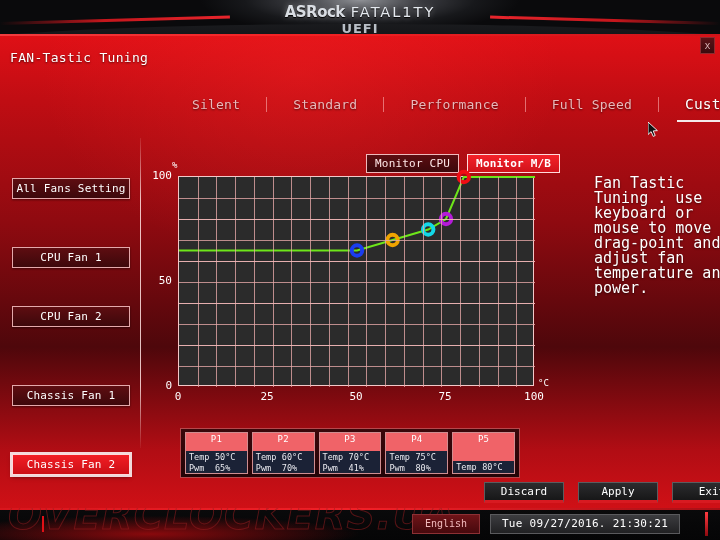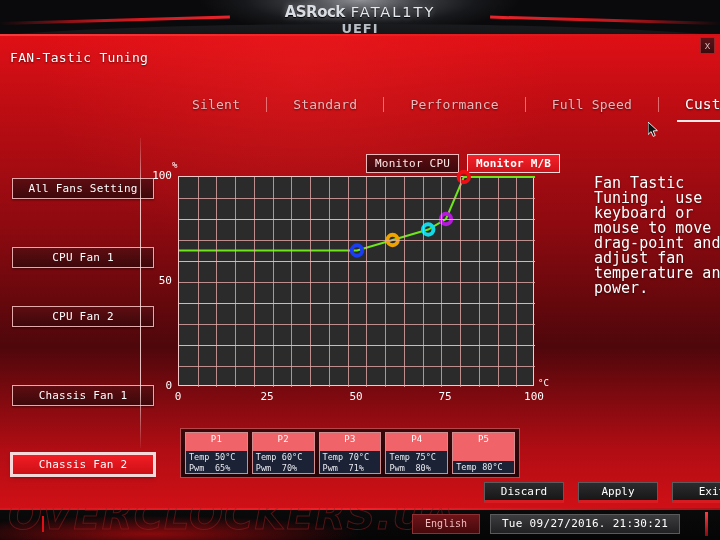--- a/index.html
+++ b/index.html
@@ -114,21 +114,21 @@
   .tab-sep {
     width: 1px; height: 15px; background: rgba(255,190,190,0.55); margin-bottom: 4px;
   }
   .cursor-arrow {
     position: absolute; left: 648px; top: 88px; width: 11px; height: 15px; z-index: 9;
   }
 
   
   .sidebar { position: absolute; left: 0; top: 0; width: 148px; height: 474px; }
   .side-btn {
-    position: absolute; left: 12px; width: 142px; height: 21px;
+    position: absolute; left: 12px; width: 118px; height: 21px;
     background: linear-gradient(180deg, #5e0d11 0%, #3d080b 100%);
     border: 1px solid #e4a9ab;
     color: #ffffff; font-size: 11px; text-align: center; line-height: 19px;
     letter-spacing: 0.2px; cursor: pointer;
     box-shadow: 0 1px 2px rgba(0,0,0,0.45);
   }
   .side-btn.selected {
     background: linear-gradient(180deg, #f21d24 0%, #cc1016 100%);
     border: 1px solid #ffd9da;
     box-shadow: 0 0 0 2px rgba(255,255,255,0.85), 0 2px 4px rgba(0,0,0,0.5);
@@ -398,21 +398,21 @@
           </div>
         </div>
         <div class="pbox">
           <div class="pbox-head">P3</div>
           <div class="pbox-line">
             <span class="lk">Temp</span>
             <span>70°C</span>
           </div>
           <div class="pbox-line">
             <span class="lk">Pwm</span>
-            <span>71%</span>
+            <span>41%</span>
           </div>
         </div>
         <div class="pbox">
           <div class="pbox-head">P4</div>
           <div class="pbox-line">
             <span class="lk">Temp</span>
             <span>75°C</span>
           </div>
           <div class="pbox-line">
             <span class="lk">Pwm</span>

